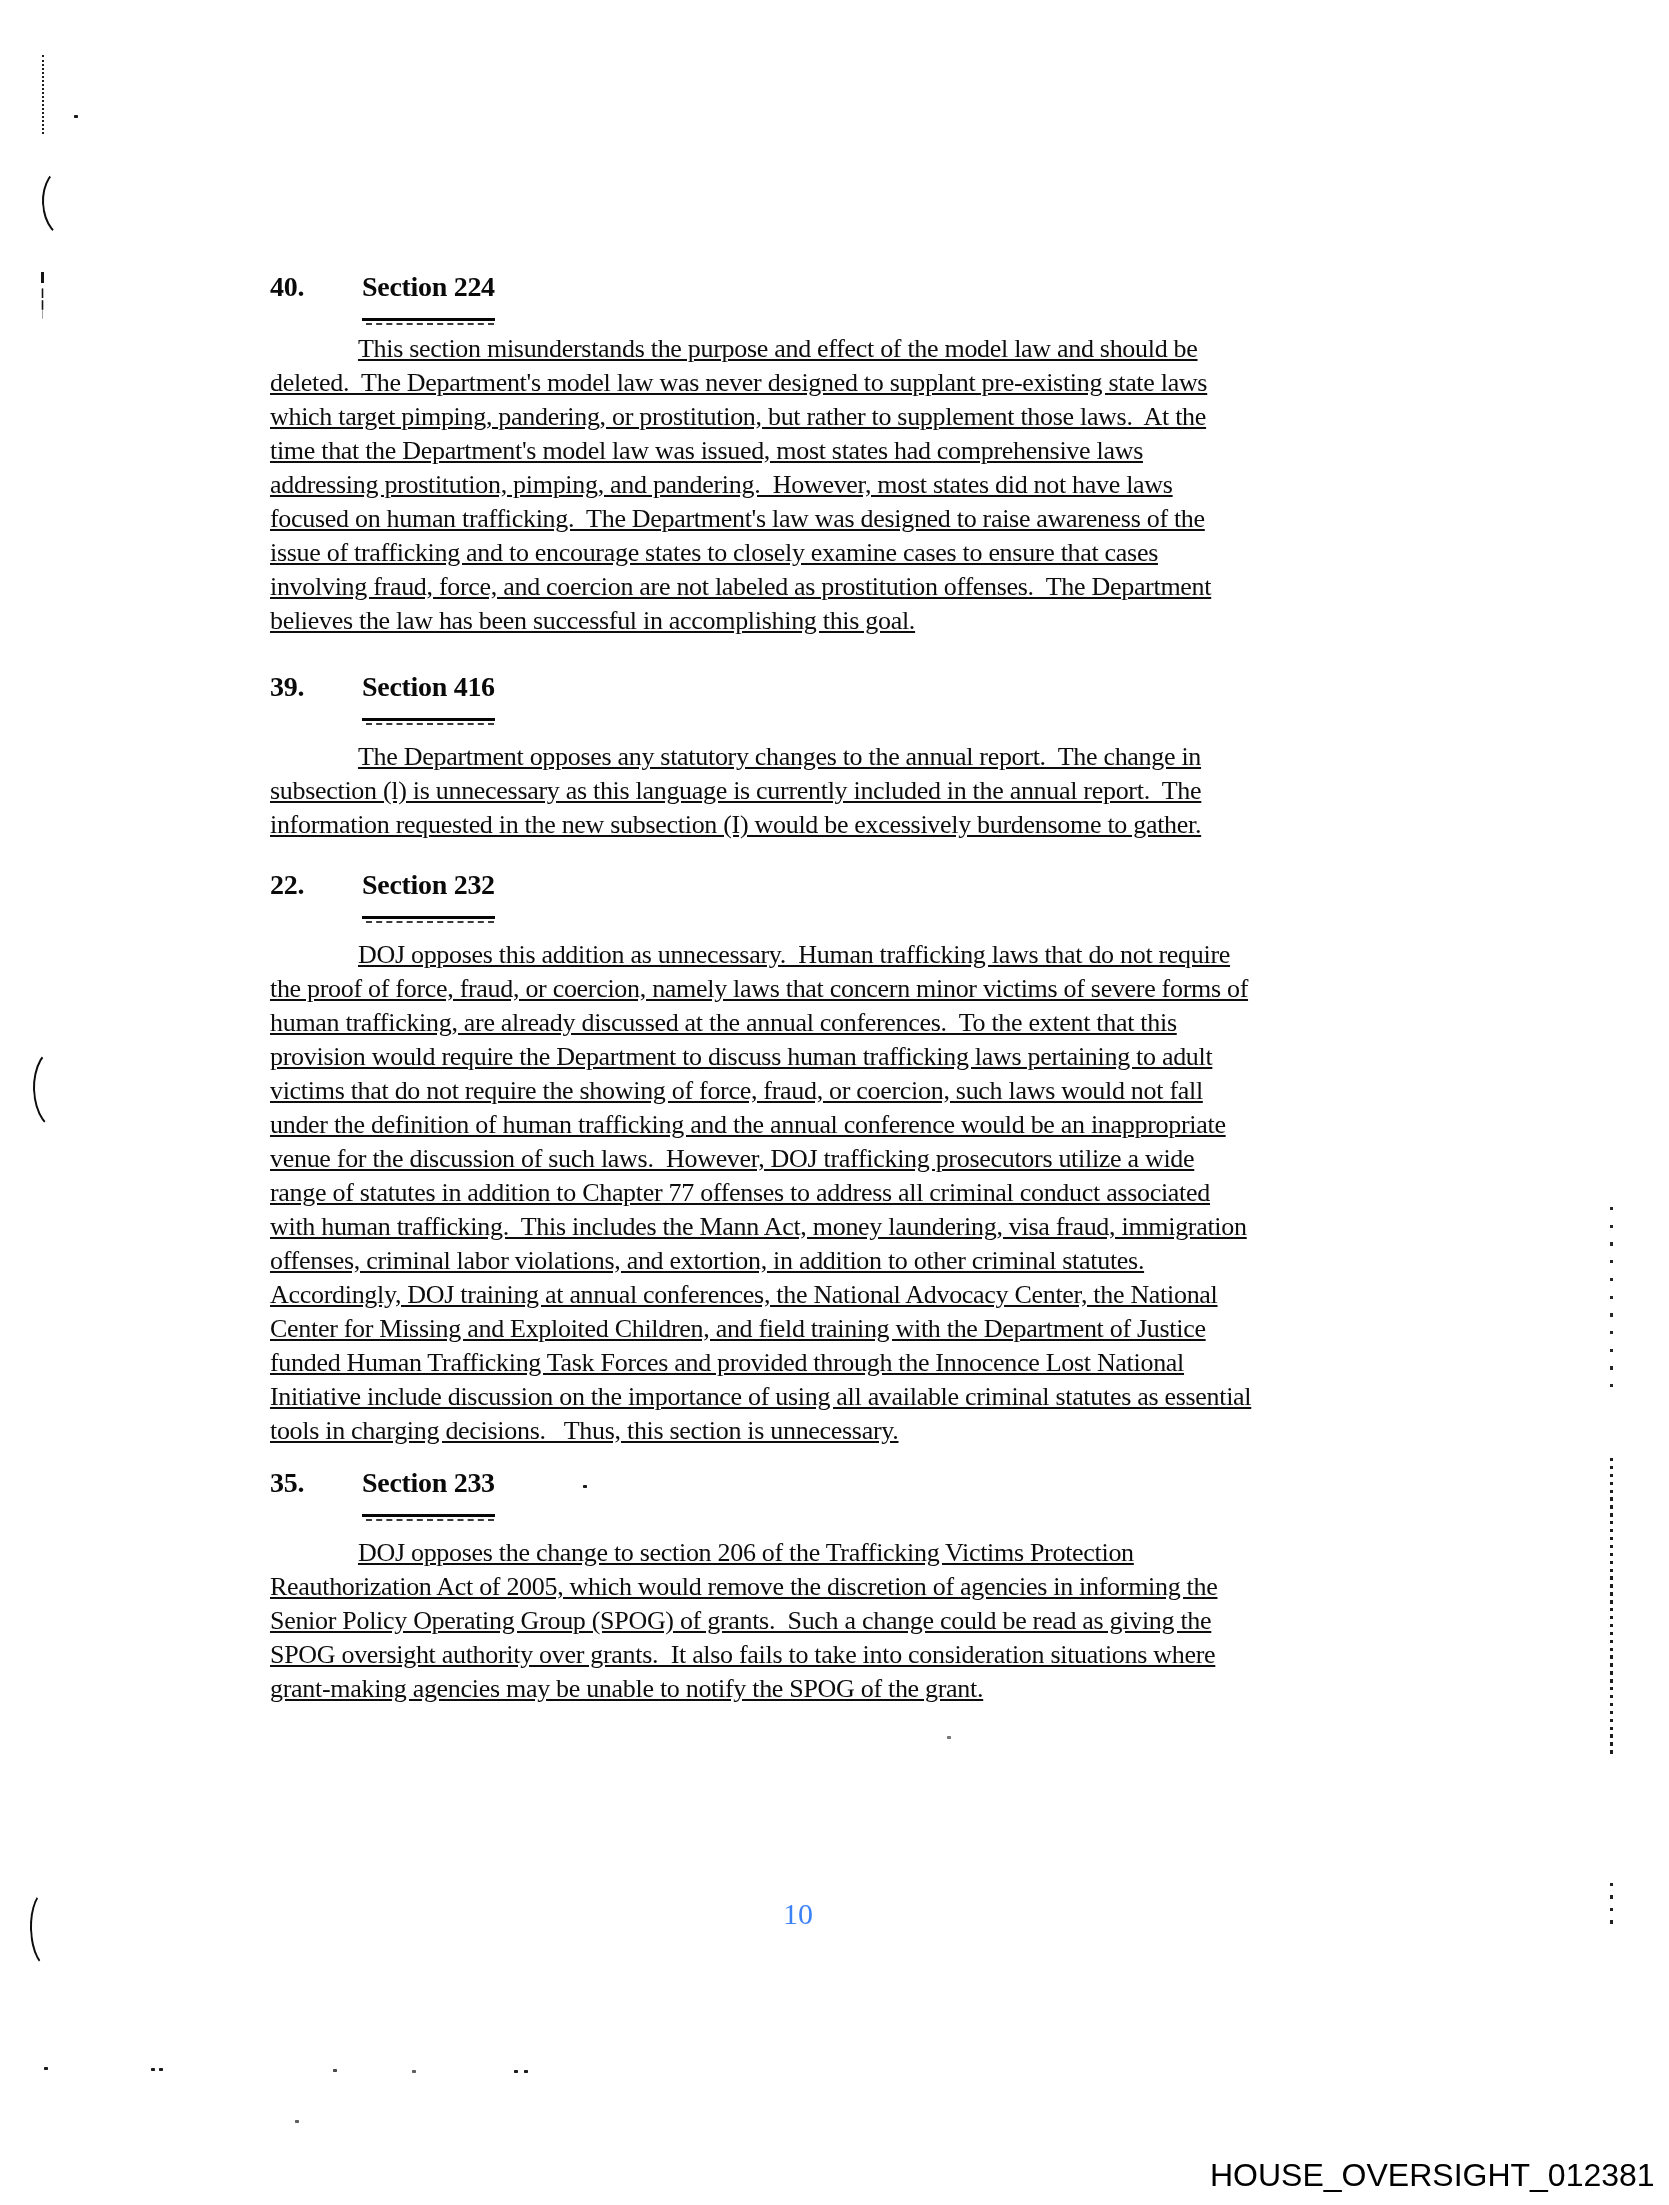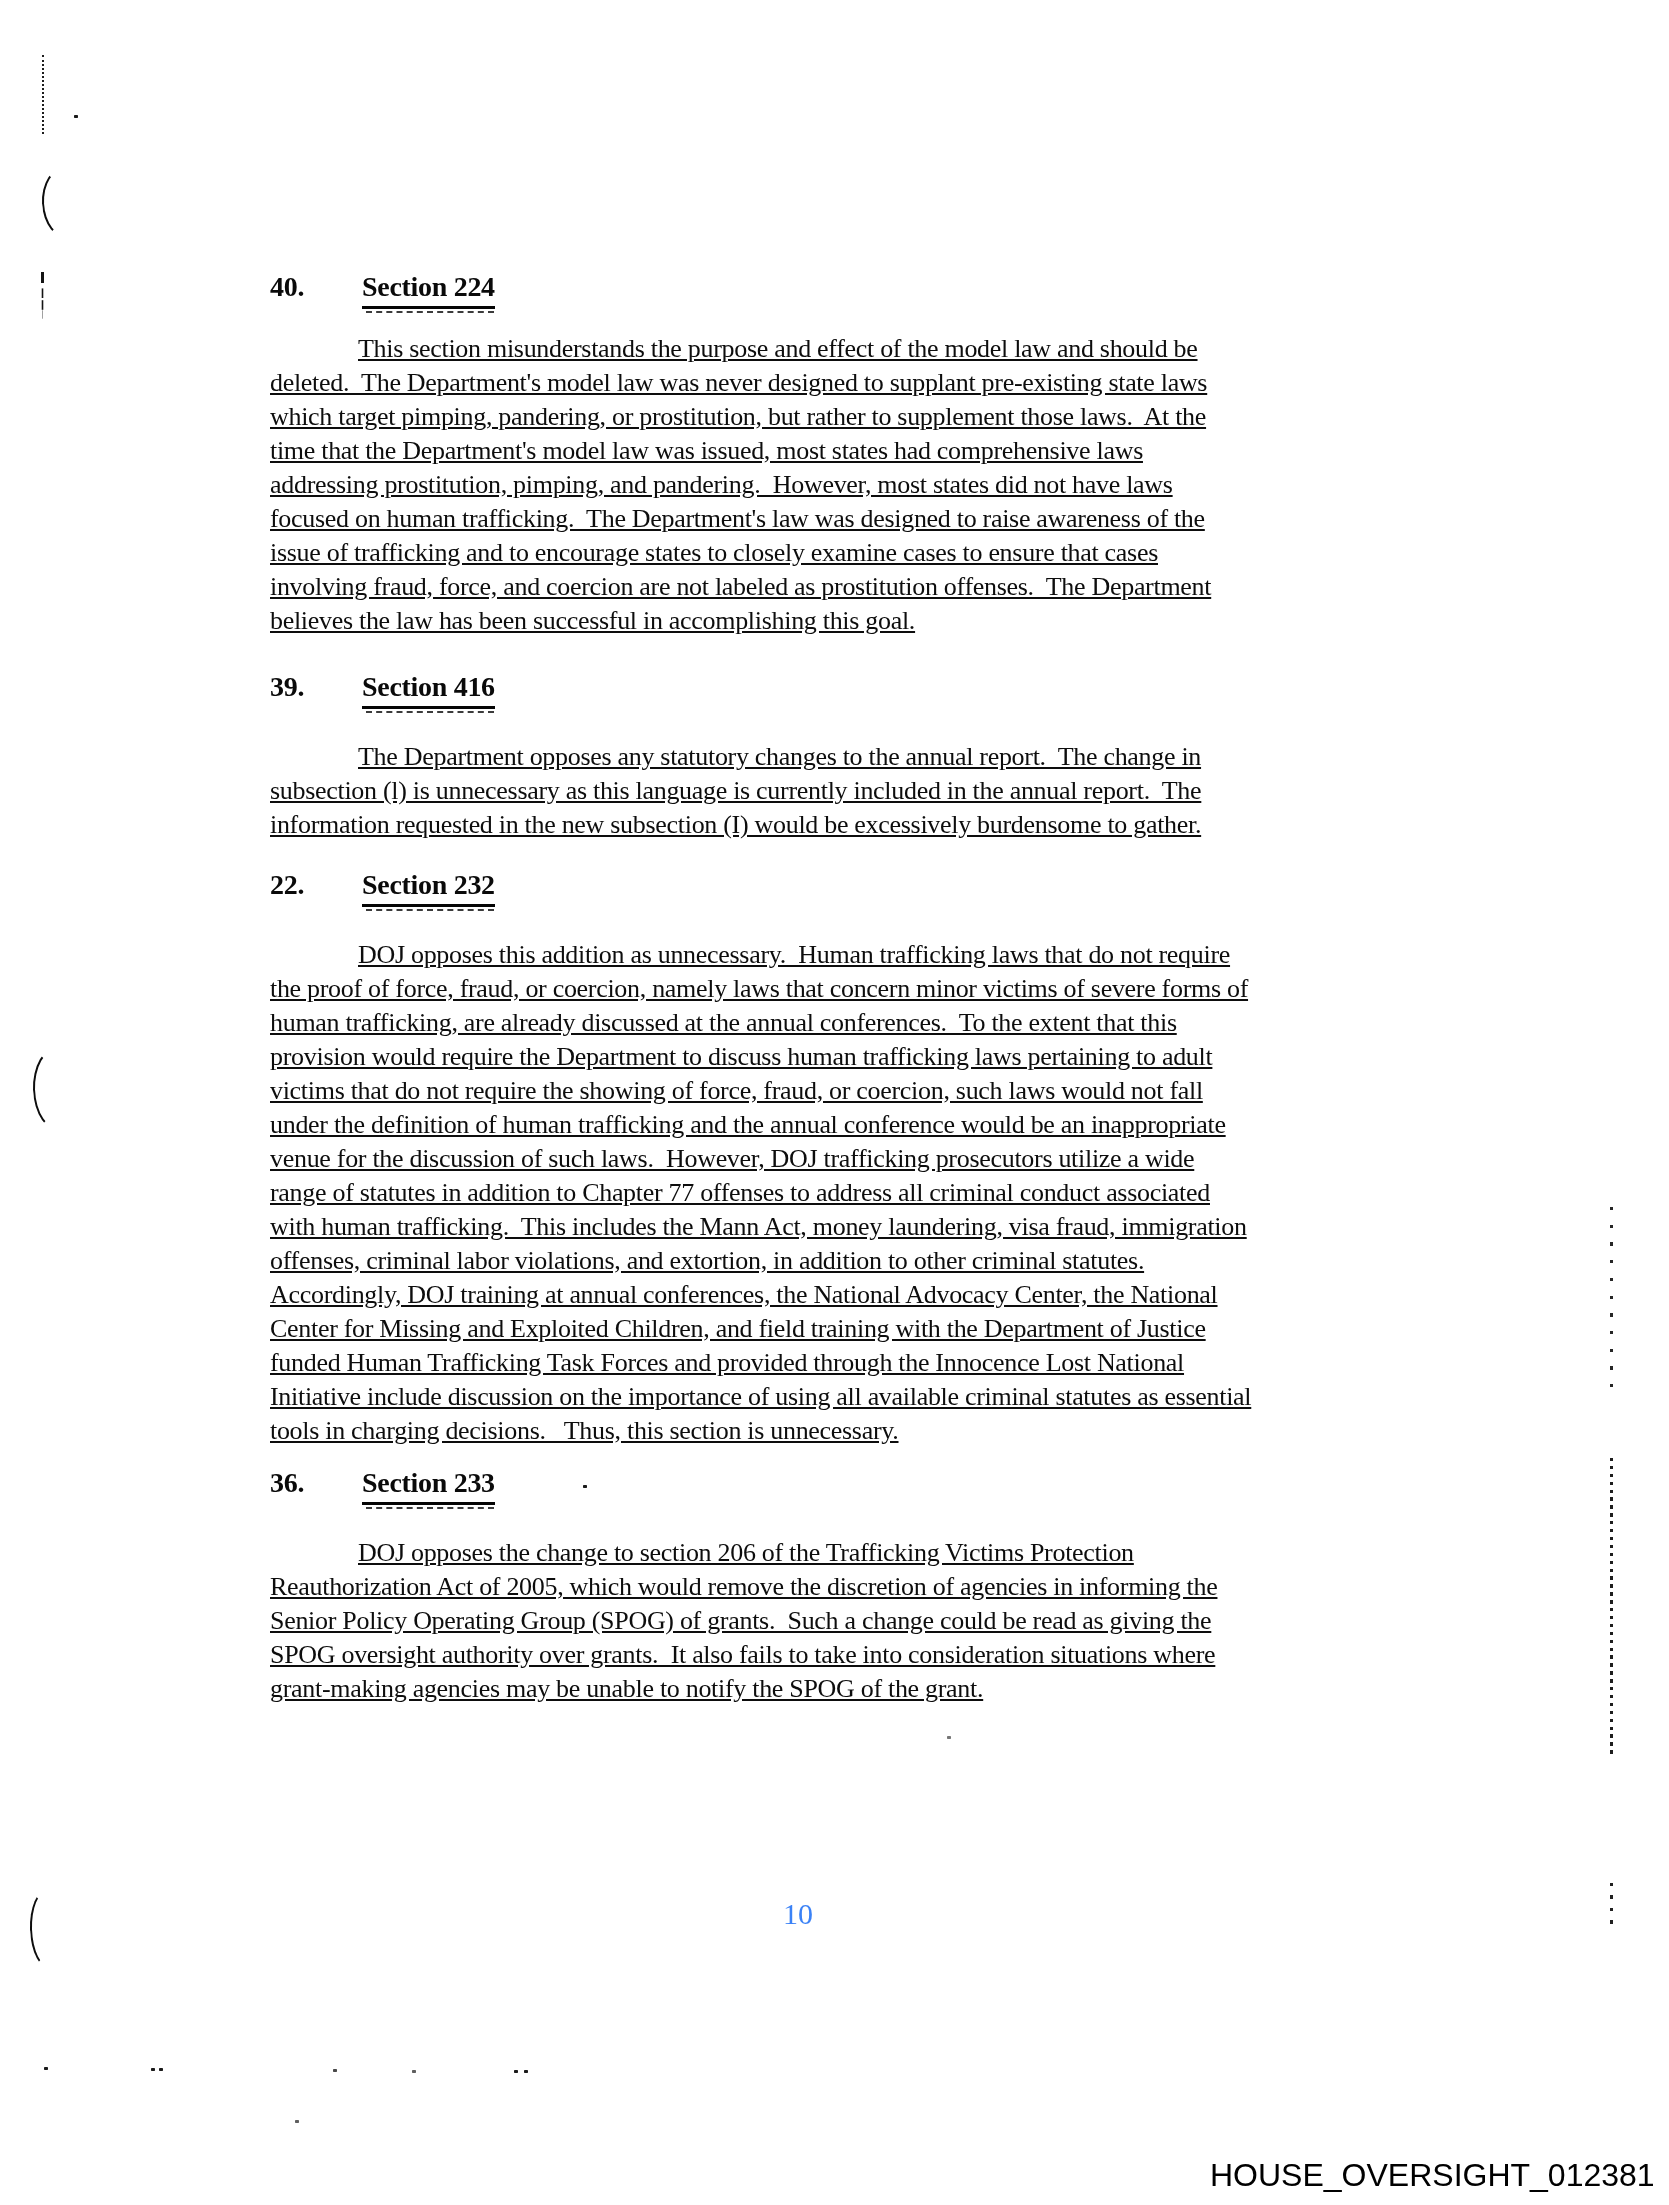--- a/index.html
+++ b/index.html
@@ -15,21 +15,21 @@
   
   .sec-head{
     position:absolute;left:270px;
     font-size:28px;font-weight:bold;line-height:34px;
     letter-spacing:-0.3px;white-space:nowrap;
   }
   .sec-head .num{display:inline-block;width:92px;}
   .sec-head .title{
     display:inline-block;
     border-bottom:3.3px solid #050505;
-    padding-bottom:2px;
+    padding-bottom:14px;
     position:relative;
   }
   .sec-head .title::after{
     content:"";position:absolute;left:3.9px;right:1.3px;bottom:-6.5px;
     border-bottom:2px dashed rgba(10,10,10,.8);
   }
   .body-par{
     position:absolute;left:270px;width:1244px;
     font-size:26px;line-height:34px;letter-spacing:-0.3px;
     white-space:pre-wrap;
@@ -141,21 +141,21 @@
 range of statutes in addition to Chapter 77 offenses to address all criminal conduct associated
 with human trafficking.  This includes the Mann Act, money laundering, visa fraud, immigration
 offenses, criminal labor violations, and extortion, in addition to other criminal statutes.
 Accordingly, DOJ training at annual conferences, the National Advocacy Center, the National
 Center for Missing and Exploited Children, and field training with the Department of Justice
 funded Human Trafficking Task Forces and provided through the Innocence Lost National
 Initiative include discussion on the importance of using all available criminal statutes as essential
 tools in charging decisions.   Thus, this section is unnecessary.</div>
 
 <div class="sec-head h23">
-  <span class="num">36.</span><span class="title">Section 233</span>
+  <span class="num">35.</span><span class="title">Section 233</span>
 </div>
 <div class="body-par p23">DOJ opposes the change to section 206 of the Trafficking Victims Protection
 Reauthorization Act of 2005, which would remove the discretion of agencies in informing the
 Senior Policy Operating Group (SPOG) of grants.  Such a change could be read as giving the
 SPOG oversight authority over grants.  It also fails to take into consideration situations where
 grant-making agencies may be unable to notify the SPOG of the grant.</div>
 
 <div class="page-num">10</div>
 <div class="footer-stamp">HOUSE_OVERSIGHT_012381</div>
 

